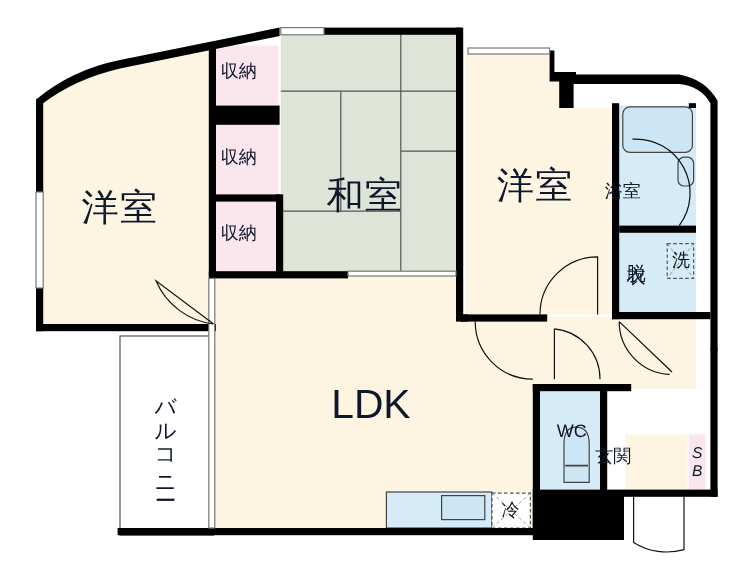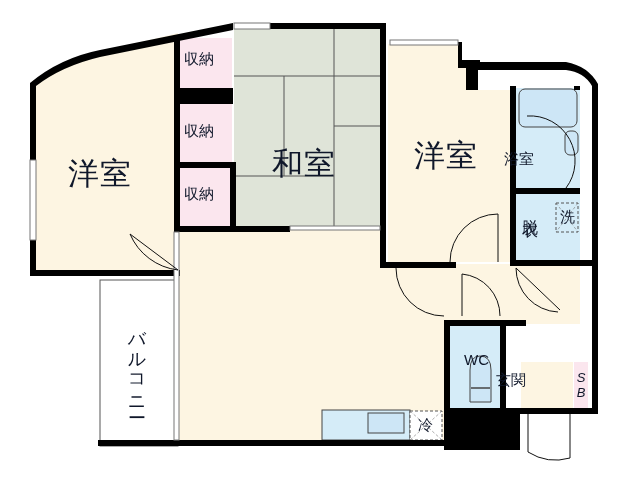--- a/index.html
+++ b/index.html
@@ -108,20 +108,21 @@
       <path d="M462,274 L462,316 M462,274 A42,42 0 0 1 500,316"></path>
       <path d="M516,268 L560,310 M516,268 A44,44 0 0 0 558,312"></path>
       <path d="M527,116 A45,45 0 0 1 566,188"></path>
       <path d="M528,414 L528,452 A52,52 0 0 0 570,458 L570,414"></path>
     </g>
   </svg>
 
   <div class="label big" style="left:68px;top:158px;">洋室</div>
   <div class="label big" style="left:272px;top:116px;margin-top:32px;">和室</div>
   <div class="label big" style="left:414px;top:140px;">洋室</div>
+  <div class="label ldk" style="left:276px;top:320px;">LDK</div>
   <div class="label sm" style="left:504px;top:152px;">浴室</div>
   <div class="label vert" style="left:522px;top:206px;font-size:16px;">脱衣</div>
   <div class="label wc" style="left:464px;top:352px;">WC</div>
   <div class="label sm" style="left:496px;top:374px;font-family:Liberation Mono, monospace;">玄関</div>
   <div class="label vert" style="left:128px;top:318px;">バルコニー</div>
   <div class="label sm" style="left:184px;top:52px;">収納</div>
   <div class="label sm" style="left:184px;top:124px;">収納</div>
   <div class="label sm" style="left:184px;top:187px;">収納</div>
   <div class="label sm" style="left:560px;top:210px;">洗</div>
   <div class="label sm" style="left:418px;top:418px;">冷</div>

